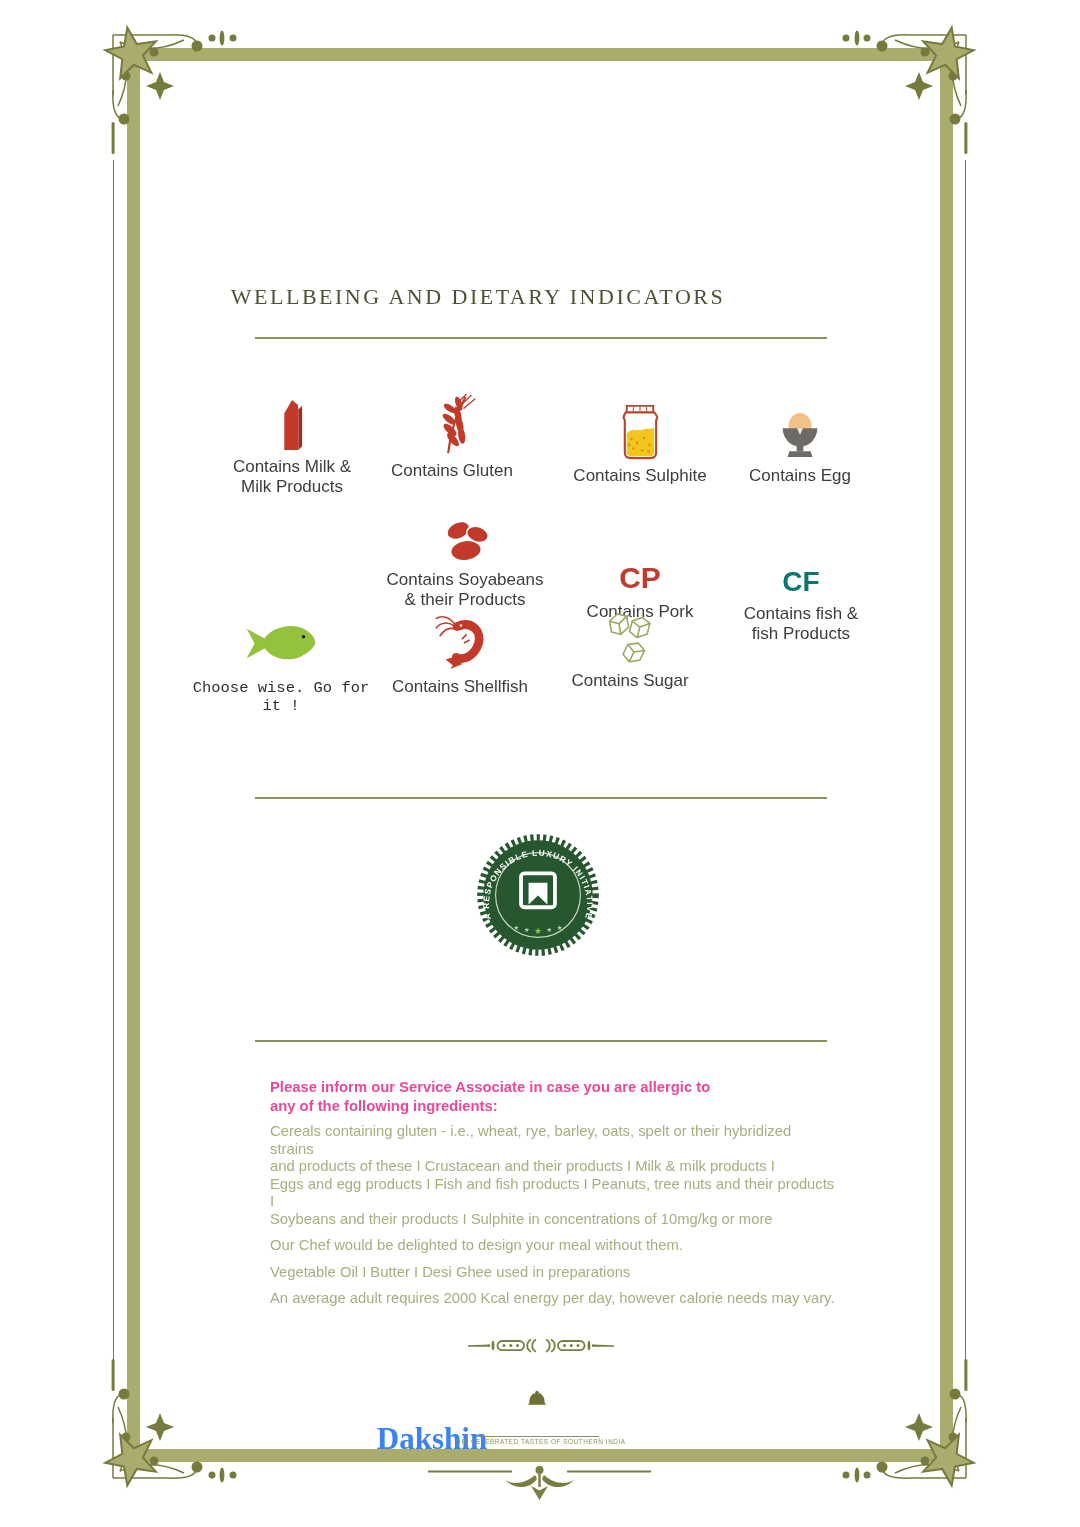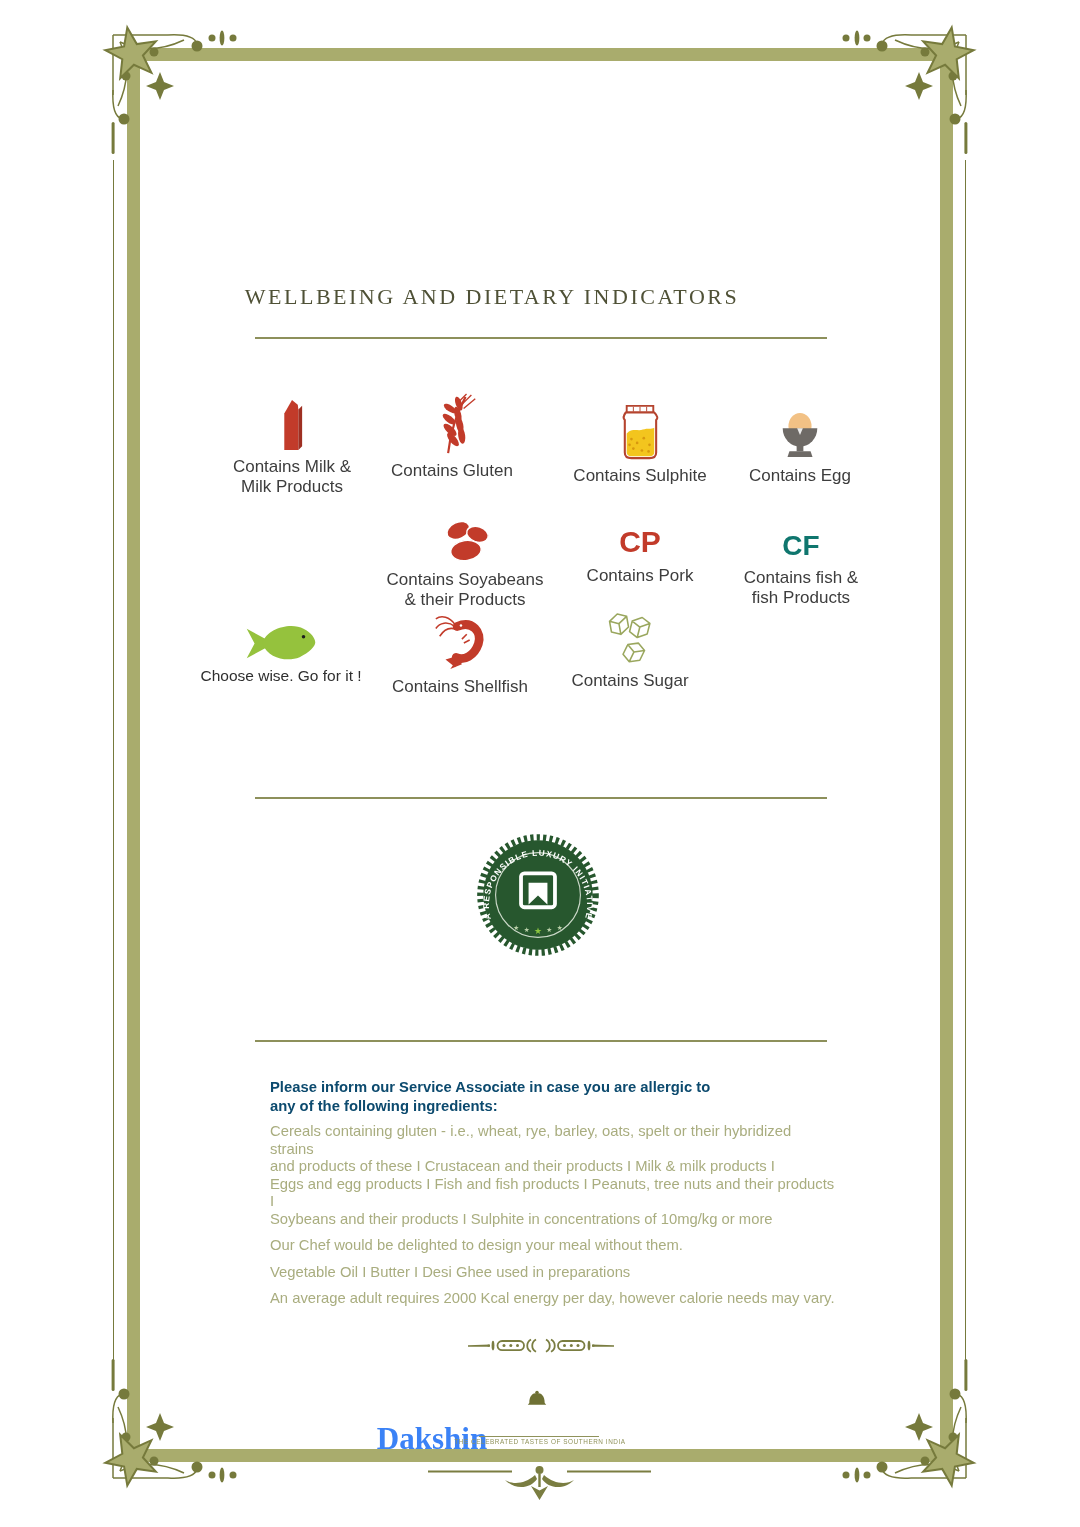--- a/index.html
+++ b/index.html
@@ -8,32 +8,32 @@
   .abs{position:absolute;}
 
   
   .band{left:127px;top:48px;width:826px;height:1414px;border:13px solid #a9ac6d;box-sizing:border-box;}
   .thinline{width:0;border-left:1.5px solid #767a3c;}
   .corner{width:150px;height:150px;}
 
   
   .title{left:0;top:284px;width:956px;text-align:center;
          font-family:"Liberation Serif",serif;font-size:22px;letter-spacing:2.5px;
-         color:#4f5136;padding-left:14px;}
+         color:#4f5136;}
   .rule{height:1.5px;background:#8d905b;}
 
   .ind{display:flex;flex-direction:column;align-items:center;text-align:center;}
   .ind .lbl{font-size:17px;line-height:19.5px;color:#3d3d3d;margin-top:6px;}
-  .ind .lbl-serif{font-family:Liberation Sans, sans-serif;font-size:15.5px;color:#2f2f2f;}
-  .mono{font-weight:bold;font-size:30px;letter-spacing:0px;line-height:32px;}
+  .ind .lbl-serif{font-family:Liberation Mono, monospace;font-size:15.5px;color:#2f2f2f;margin-top:12px;}
+  .mono{font-weight:bold;font-size:30px;letter-spacing:0px;line-height:32px;margin-top:36px;}
   .mono.cp{color:#c23b2a;}
   .mono.cf{color:#0f766e;font-size:28px;}
 
   .info{left:270px;top:1078px;width:565px;}
-  .info .head{font-size:14.8px;font-weight:bold;color:#0c4a6e;line-height:19px;}
+  .info .head{font-size:14.8px;font-weight:bold;color:#ec4899;line-height:19px;}
   .info .soft{font-size:14.8px;color:#a9ad7f;line-height:17.5px;}
   .info .gap{margin-top:7px;}
   .info .gap2{margin-top:9px;}
 
   .brandname{left:0;top:1402px;width:864px;text-align:center;
              font-family:"Liberation Serif",serif;font-weight:bold;font-size:31px;color:#3b82f6;margin-top:19px;}
   .tagrule{left:479px;top:1436px;width:120px;height:1px;background:#8f925a;}
   .tagline{left:0;top:1438px;width:1080px;text-align:center;font-size:6.4px;
            letter-spacing:.55px;color:#8f925a;}
 </style>

